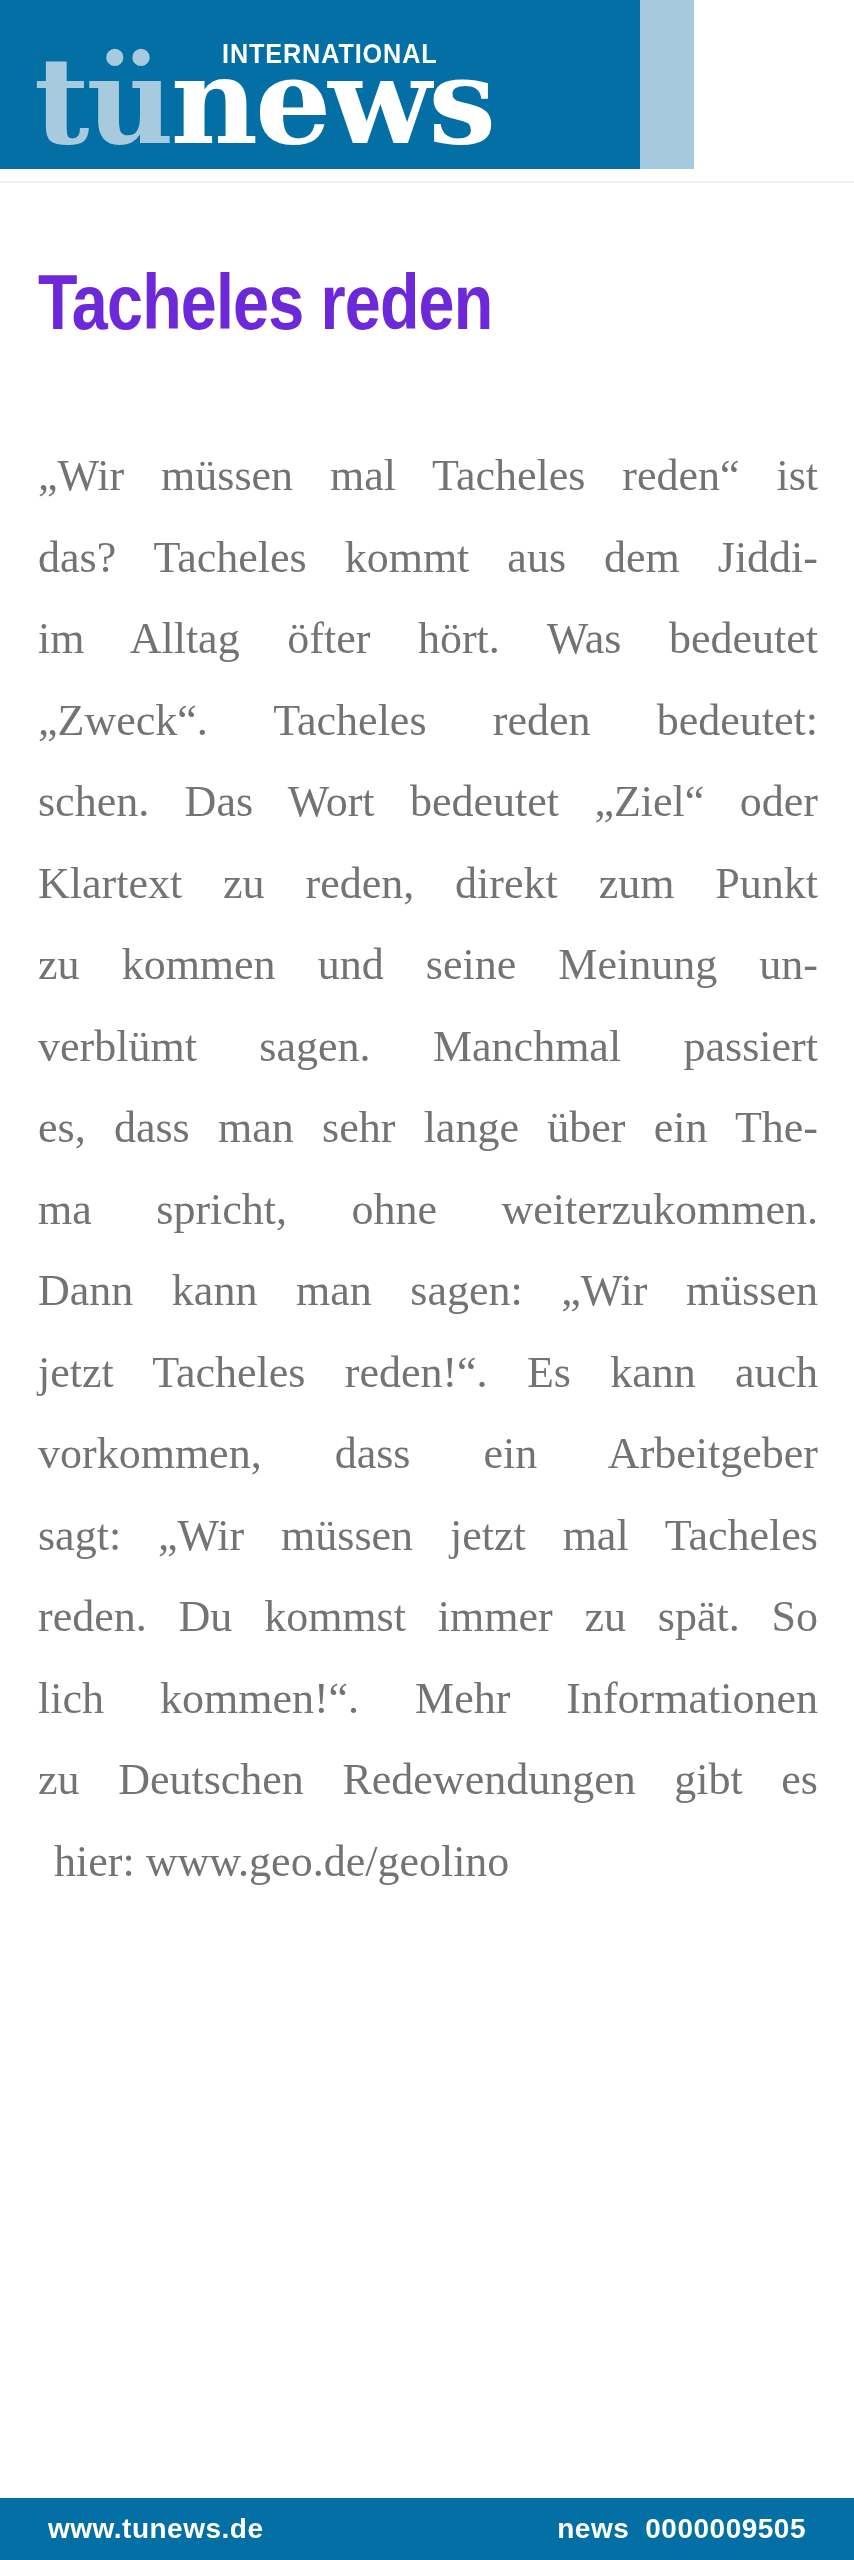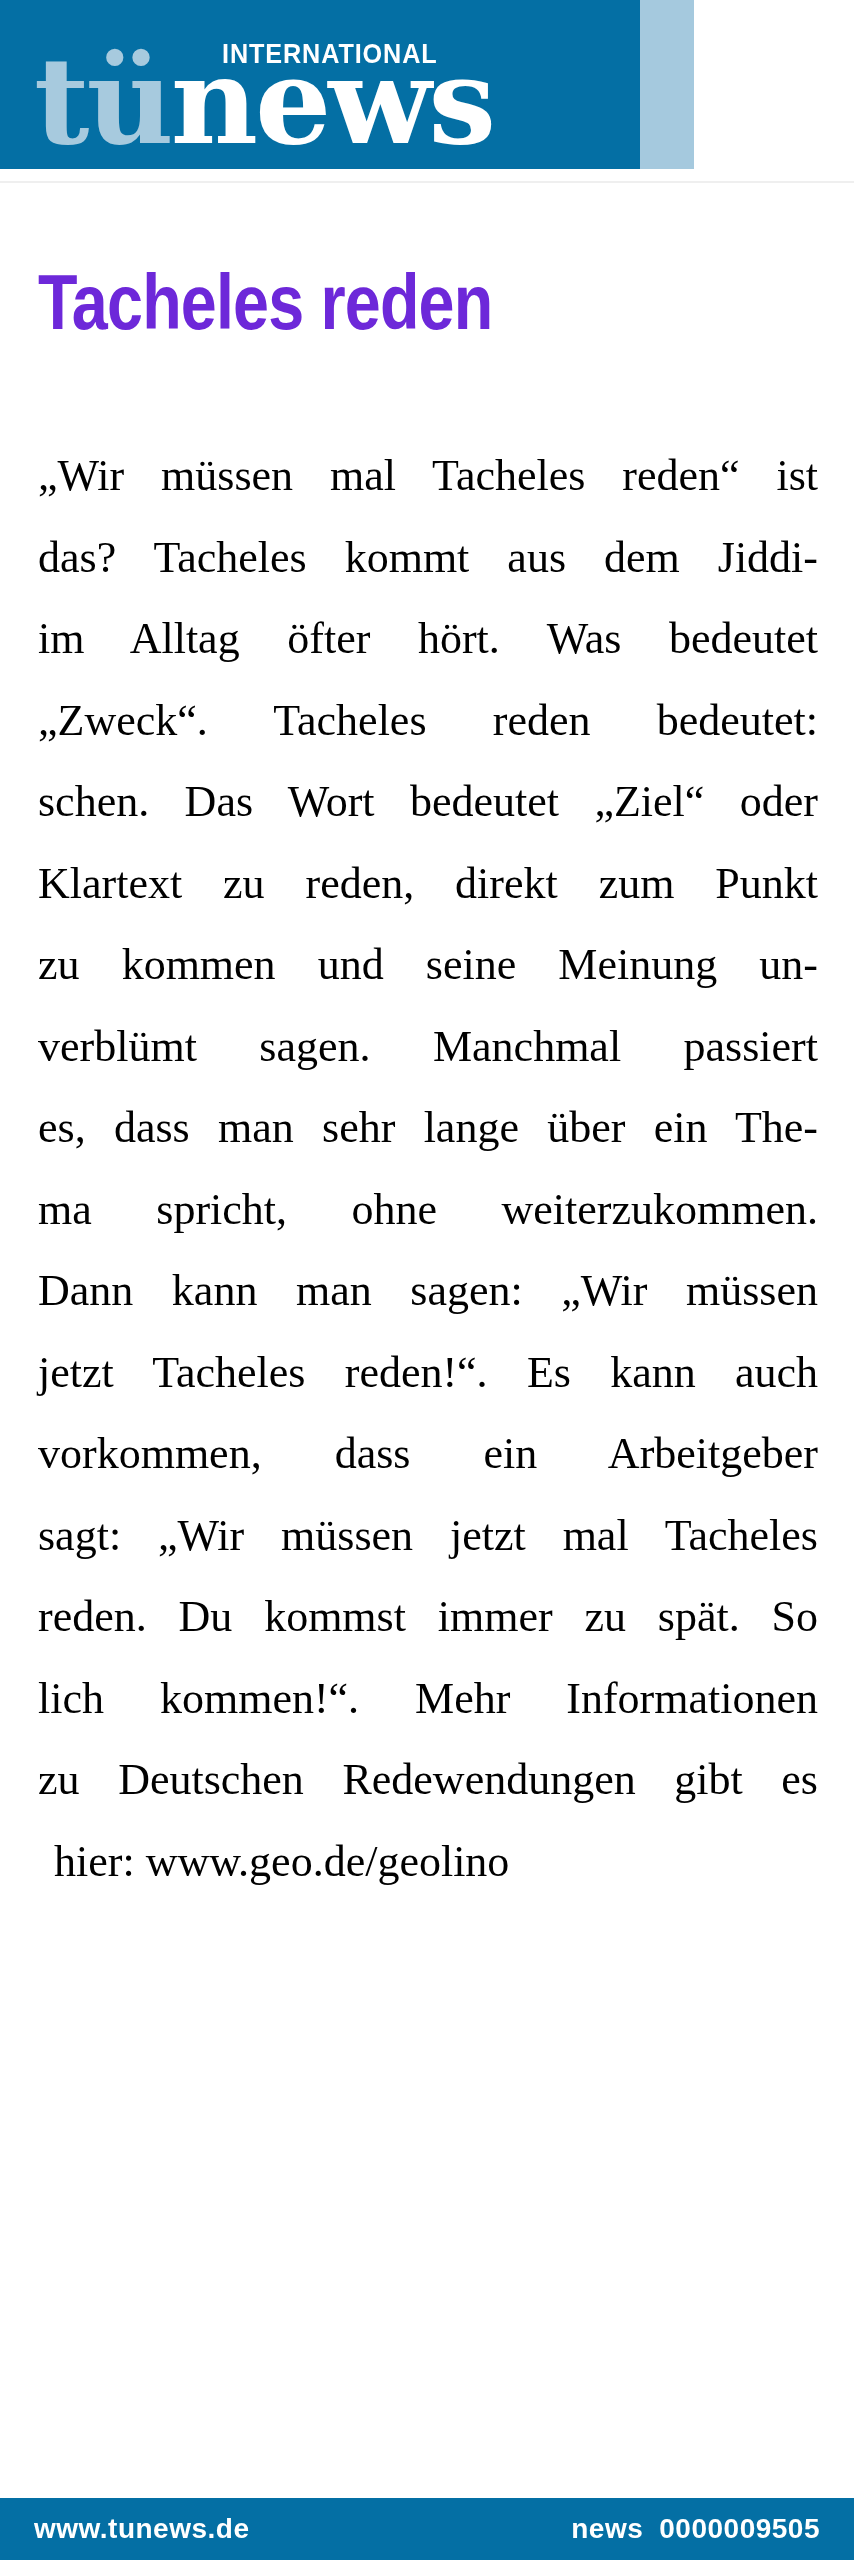--- a/index.html
+++ b/index.html
@@ -42,30 +42,30 @@
     font-size:77px;font-weight:bold;line-height:1;
     color:#6d28d9;white-space:nowrap;
   }
   .article-title .squeeze{
     display:inline-block;transform:scaleX(0.84);transform-origin:left center;
     letter-spacing:-1px;
   }
   .article-body{
     position:absolute;left:38px;top:435px;width:780px;
     font-family:"Liberation Serif",serif;
-    font-size:44px;line-height:81.5px;color:#000000;
+    font-size:44px;line-height:81.5px;color:#737373;
   }
   .jline{text-align:justify;text-align-last:justify;}
   .jline.last{text-align-last:left;margin-left:16px;}
   
   .footer{
     position:absolute;left:0;top:2498px;width:854px;height:62px;
     background:#046fa4;color:#ffffff;
     display:flex;align-items:center;justify-content:space-between;
-    box-sizing:border-box;padding:0 34px;
+    box-sizing:border-box;padding:0 48px;
   }
   .footer-site{font-size:28px;font-weight:bold;letter-spacing:0.5px;}
   .footer-issue{font-size:28px;font-weight:bold;display:flex;gap:16px;letter-spacing:0.5px;}
 </style>
 </head>
 <body>
 
 <div class="page">
 
   <div class="header">

